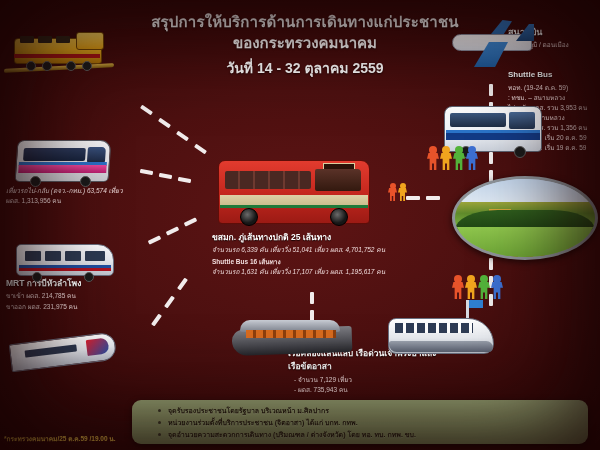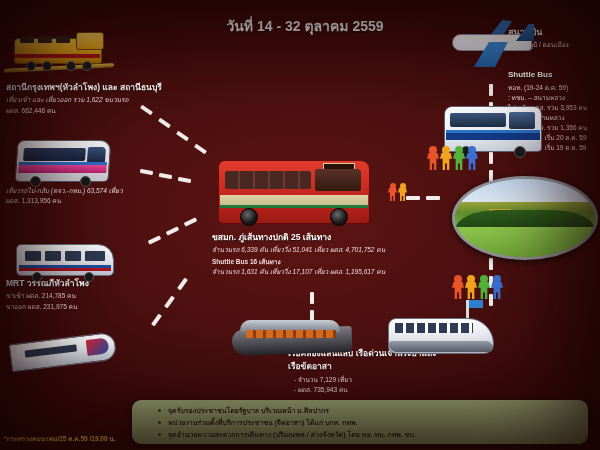--- a/index.html
+++ b/index.html
@@ -193,20 +193,22 @@
 
   .footnote{position:absolute;left:4px;top:434px;font-size:6.5px;color:#ffd24d;
             font-weight:bold;z-index:24;white-space:nowrap;}
 </style>
 </head>
 <body>
 
 <div id="poster">
 
   <div class="title-wrap">
+    <div class="title-l1">สรุปการให้บริการด้านการเดินทางแก่ประชาชน</div>
+    <div class="title-l2">ของกระทรวงคมนาคม</div>
     <div class="title-l3">วันที่ 14 - 32  ตุลาคม 2559</div>
   </div>
 
   <div>
 
     <div class="dash" style="left:140px;top:108px;width:13px;height:4px;transform:rotate(34deg);"></div>
     <div class="dash" style="left:158px;top:121px;width:13px;height:4px;transform:rotate(34deg);"></div>
     <div class="dash" style="left:176px;top:134px;width:13px;height:4px;transform:rotate(34deg);"></div>
     <div class="dash" style="left:194px;top:147px;width:13px;height:4px;transform:rotate(34deg);"></div>
 
@@ -243,25 +245,20 @@
     <div class="loco-win" style="left:16px;width:14px;"></div>
     <div class="loco-win" style="left:34px;width:14px;"></div>
     <div class="loco-win" style="left:52px;width:14px;"></div>
     <div class="loco-cab"></div>
     <div class="loco-strip"></div>
     <div class="wheel" style="left:22px;"></div>
     <div class="wheel" style="left:38px;"></div>
     <div class="wheel" style="left:62px;"></div>
     <div class="wheel" style="left:78px;"></div>
   </div>
-  <div class="block" style="left:6px;top:82px;width:190px;">
-    <div class="b-head">สถานีกรุงเทพฯ(หัวลำโพง) และ สถานีธนบุรี</div>
-    <div class="b-line ital">เที่ยวเข้า และ เที่ยวออก รวม 1,622 ขบวนรถ</div>
-    <div class="b-line">ผดส. 662,446 คน</div>
-  </div>
 
   <div class="art" style="left:8px;top:136px;width:115px;height:50px;">
     <div class="minibus">
       <div class="mb-glass"></div>
       <div class="mb-front"></div>
       <div class="mb-blue"></div>
       <div class="mb-pink"></div>
     </div>
     <div class="wheel" style="left:22px;top:40px;width:9px;height:9px;"></div>
     <div class="wheel" style="left:72px;top:40px;width:9px;height:9px;"></div>
@@ -277,21 +274,21 @@
       <div class="mrt-w" style="left:28px;width:16px;"></div>
       <div class="mrt-w" style="left:48px;width:16px;"></div>
       <div class="mrt-w" style="left:68px;width:20px;"></div>
       <div class="mrt-band"></div>
       <div class="mrt-band2"></div>
     </div>
     <div class="wheel" style="left:26px;top:34px;width:8px;height:8px;"></div>
     <div class="wheel" style="left:78px;top:34px;width:8px;height:8px;"></div>
   </div>
   <div class="block" style="left:6px;top:278px;width:190px;">
-    <div class="b-head">MRT วรรณภีหัวลำโพง</div>
+    <div class="b-head">MRT การบีหัวลำโพง</div>
     <div class="b-line">ขาเข้า ผดส. 214,785  คน</div>
     <div class="b-line">ขาออก ผดส.  231,975 คน</div>
   </div>
 
   <div class="art" style="left:4px;top:330px;width:125px;height:44px;">
     <div class="arl">
       <div class="arl-w"></div>
       <div class="arl-nose"></div>
     </div>
   </div>

